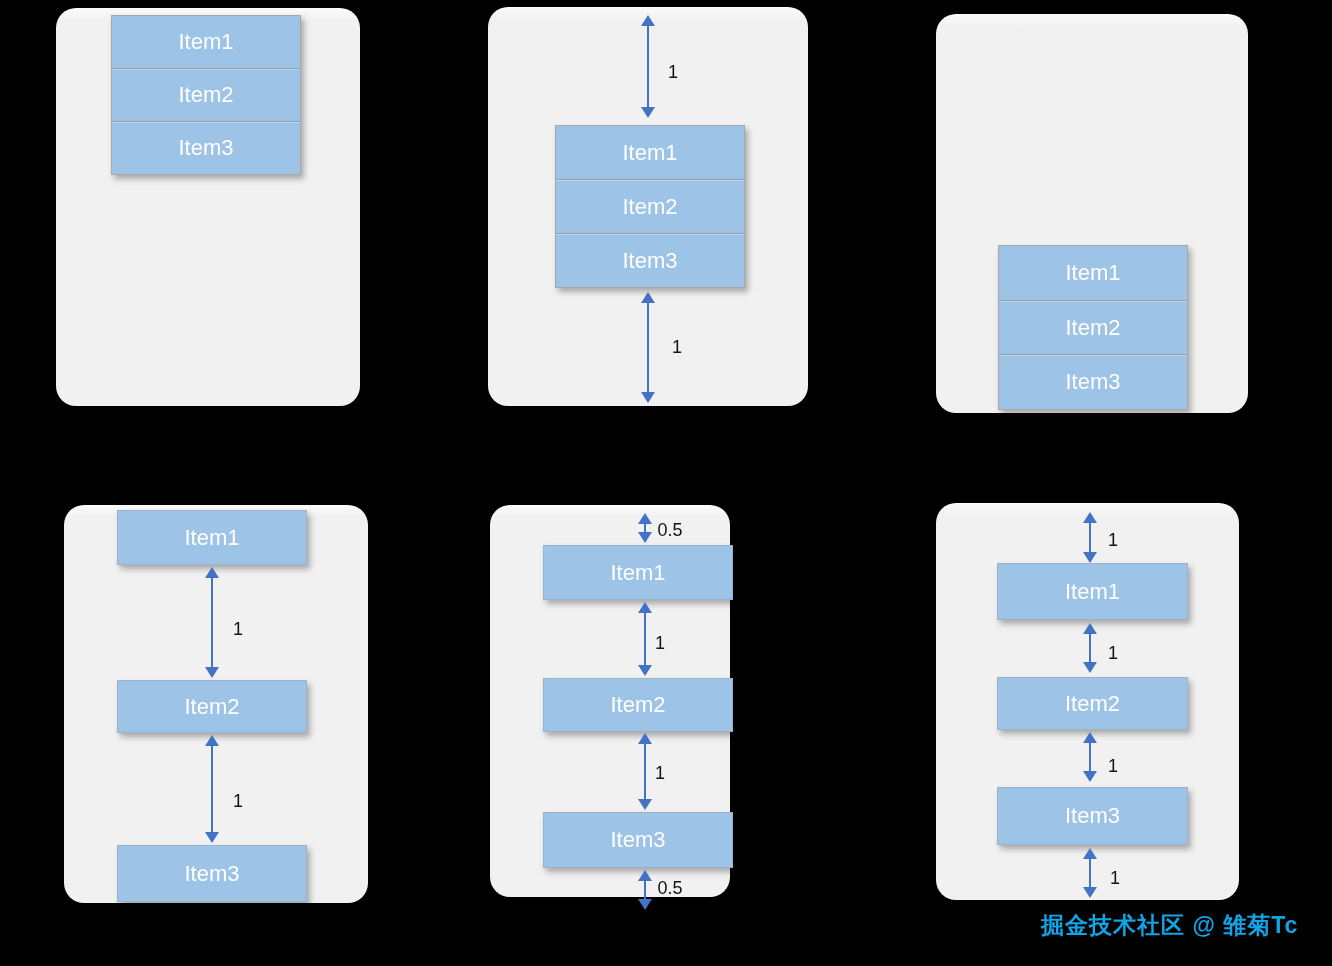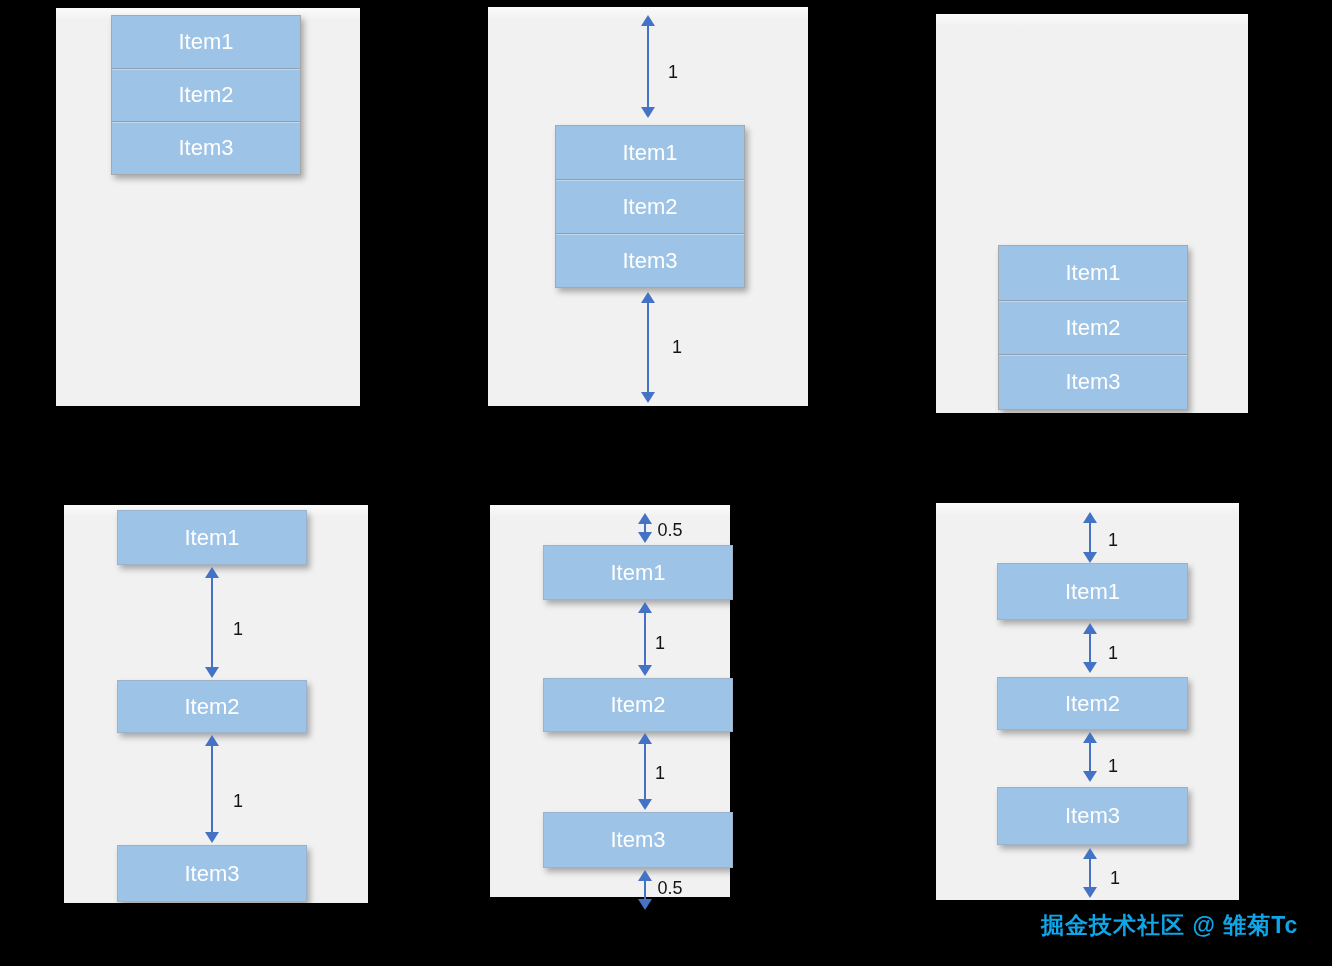--- a/index.html
+++ b/index.html
@@ -16,20 +16,21 @@
   html,body{width:1332px;height:966px;}
   body{
     position:relative;
     background:var(--bg);
     overflow:hidden;
     font-family:"Liberation Sans","DejaVu Sans",sans-serif;
   }
   .panel{
     position:absolute;
     background:linear-gradient(180deg,var(--panel-top) 0,var(--panel) 12px);
+    border-radius:20px;
   }
   
   .block{
     position:absolute;
     display:flex;
     flex-direction:column;
     background:var(--fill);
     border:1px solid var(--fill-border);
     box-shadow:3px 4px 6px rgba(0,0,0,0.30);
   }

